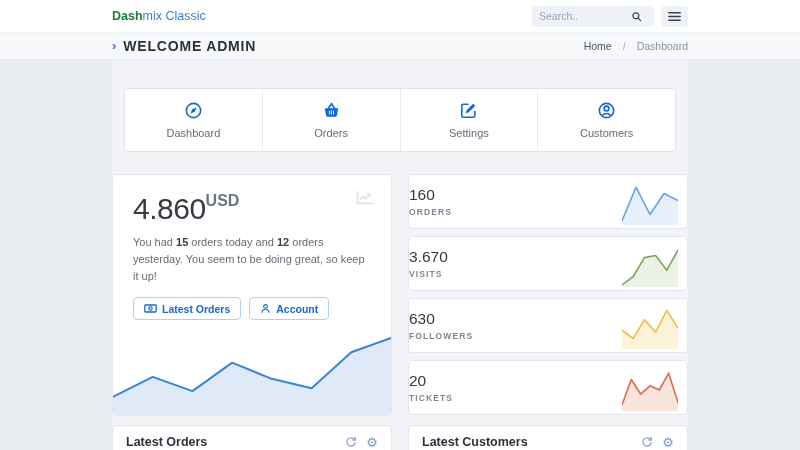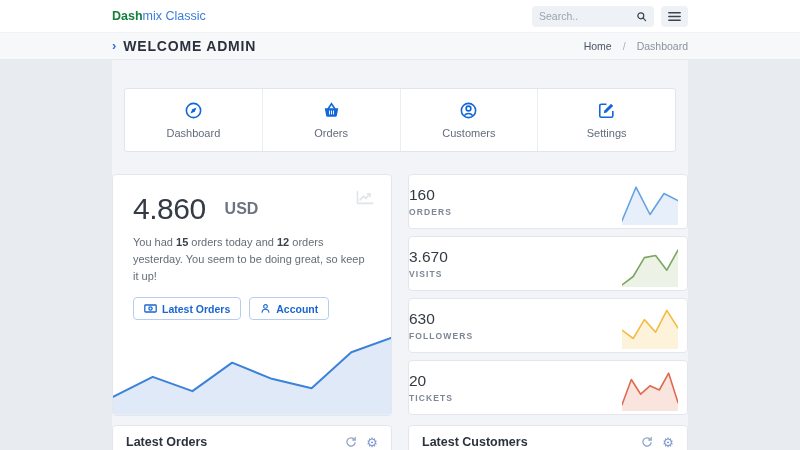--- a/index.html
+++ b/index.html
@@ -11,21 +11,21 @@
   }
   .container { width: 576px; margin: 0 auto; }
 
   
   .topbar { background: #ffffff; height: 33px; border-bottom: 1px solid #f0f2f5; }
   .topbar .container { display: flex; align-items: center; justify-content: space-between; height: 100%; }
   .logo { font-size: 12.5px; text-decoration: none; cursor: pointer; }
   .logo .b { font-weight: bold; color: #15803d; }
   .logo .r { color: #3b7ddd; }
   .top-right { display: flex; align-items: center; gap: 7px; }
-  .searchbox { display: flex; align-items: center; justify-content: space-between; background: #eef1f5; border-radius: 4px; height: 21px; width: 122px; padding: 8px 7px; }
+  .searchbox { display: flex; align-items: center; background: #eef1f5; border-radius: 4px; height: 21px; width: 122px; padding: 8px 7px; }
   .searchbox input { border: none; outline: none; background: transparent; width: 92px; font-size: 10.5px; color: #525a66; font-family: "Liberation Sans", sans-serif; }
   .searchbox input::placeholder { color: #9aa3af; }
   .icon-btn { display: flex; align-items: center; justify-content: center; cursor: pointer; }
   .hamburger { background: #eef1f5; border-radius: 4px; width: 27px; height: 21px; }
 
   
   .pagehead { background: #f7f8fa; height: 27px; border-bottom: 1px solid #e6eaef; }
   .pagehead .container { display: flex; align-items: center; justify-content: space-between; height: 100%; }
   .welcome { display: flex; align-items: center; gap: 7px; }
   .welcome .chev { color: #2f6fd8; font-weight: bold; font-size: 13px; line-height: 1; margin-top: -2px; }
@@ -43,21 +43,21 @@
   .navblock { background: #ffffff; border: 1px solid #e0e5eb; border-radius: 3px; display: flex; height: 64px; }
   .navcard { flex: 1; display: flex; flex-direction: column; align-items: center; justify-content: center; gap: 7px; border-right: 1px solid #eaedf1; cursor: pointer; }
   .navcard:last-child { border-right: none; }
   .navcard .lbl { font-size: 11px; color: #636c79; }
 
   .content-row { display: flex; gap: 16px; }
   .card { background: #ffffff; border: 1px solid #e3e7ed; border-radius: 4px; }
 
   .summary-card { width: 280px; height: 242px; display: flex; flex-direction: column; overflow: hidden; position: relative; }
   .summary-body { padding: 17px 20px 0; }
-  .amount-row { display: flex; align-items: center; gap: 19px; }
+  .amount-row { display: flex; align-items: flex-start; gap: 0; }
   .amount { font-size: 30px; color: #343b44; letter-spacing: -0.5px; }
   .currency { font-size: 16px; font-weight: bold; color: #6b7380; }
   .corner-chart-icon { position: absolute; top: 14px; right: 16px; }
   .summary-desc { font-size: 11px; line-height: 1.55; color: #646c77; margin: 8px 0 12px; width: 238px; }
   .summary-desc b { color: #3a414b; }
   .btn-row { display: flex; gap: 8px; }
   .btn { display: inline-flex; align-items: center; gap: 5px; background: #fff; border: 1px solid #b7cdf0; border-radius: 4px; color: #1a66d0; font-size: 10.5px; font-weight: bold; padding: 4px 10px; height: 23px; cursor: pointer; font-family: "Liberation Sans", sans-serif; }
   .main-chart { margin-top: auto; height: 106px; width: 100%; display: block; }
 
   .stats-col { width: 280px; display: flex; flex-direction: column; gap: 7px; }
@@ -134,35 +134,35 @@
               <path d="M8 9.5 L12 3.5 L16 9.5" fill="none" stroke="#1166d8" stroke-width="2" stroke-linecap="round"></path>
               <path d="M3.5 9 h17 l-1.7 9.3 a2 2 0 0 1 -2 1.7 H7.2 a2 2 0 0 1 -2 -1.7 Z" fill="#1166d8"></path>
               <path d="M9.5 12 v5 M12 12 v5 M14.5 12 v5" stroke="#ffffff" stroke-width="1.2"></path>
             </svg>
           </span>
           <span class="lbl">Orders</span>
         </div>
         <div class="navcard">
           <span>
             <svg width="19" height="19" viewBox="0 0 24 24" fill="none" stroke="#1166d8" stroke-width="2">
+              <path d="M20 12.5 v6 a2 2 0 0 1 -2 2 H5.5 a2 2 0 0 1 -2 -2 V6 a2 2 0 0 1 2 -2 h6.5"></path>
+              <path d="M17.8 3.6 l2.6 2.6 L12 14.6 l-3.4 0.8 0.8 -3.4 Z" fill="#1166d8" stroke="none"></path>
+            </svg>
+          </span>
+          <span class="lbl">Settings</span>
+        </div>
+        <div class="navcard">
+          <span>
+            <svg width="19" height="19" viewBox="0 0 24 24" fill="none" stroke="#1166d8" stroke-width="2">
               <circle cx="12" cy="12" r="9"></circle>
               <circle cx="12" cy="9.5" r="3"></circle>
               <path d="M6.8 18.2 a6.8 6.8 0 0 1 10.4 0"></path>
             </svg>
           </span>
           <span class="lbl">Customers</span>
-        </div>
-        <div class="navcard">
-          <span>
-            <svg width="19" height="19" viewBox="0 0 24 24" fill="none" stroke="#1166d8" stroke-width="2">
-              <path d="M20 12.5 v6 a2 2 0 0 1 -2 2 H5.5 a2 2 0 0 1 -2 -2 V6 a2 2 0 0 1 2 -2 h6.5"></path>
-              <path d="M17.8 3.6 l2.6 2.6 L12 14.6 l-3.4 0.8 0.8 -3.4 Z" fill="#1166d8" stroke="none"></path>
-            </svg>
-          </span>
-          <span class="lbl">Settings</span>
         </div>
       </div>
     </div>
 
     <div class="content-row">
 
       <div class="card summary-card">
         <span class="corner-chart-icon">
           <svg width="20" height="17" viewBox="0 0 24 20" fill="none" stroke="#e1e4e9" stroke-width="2" stroke-linecap="round" stroke-linejoin="round">
             <path d="M3 3 v14 h18"></path>

